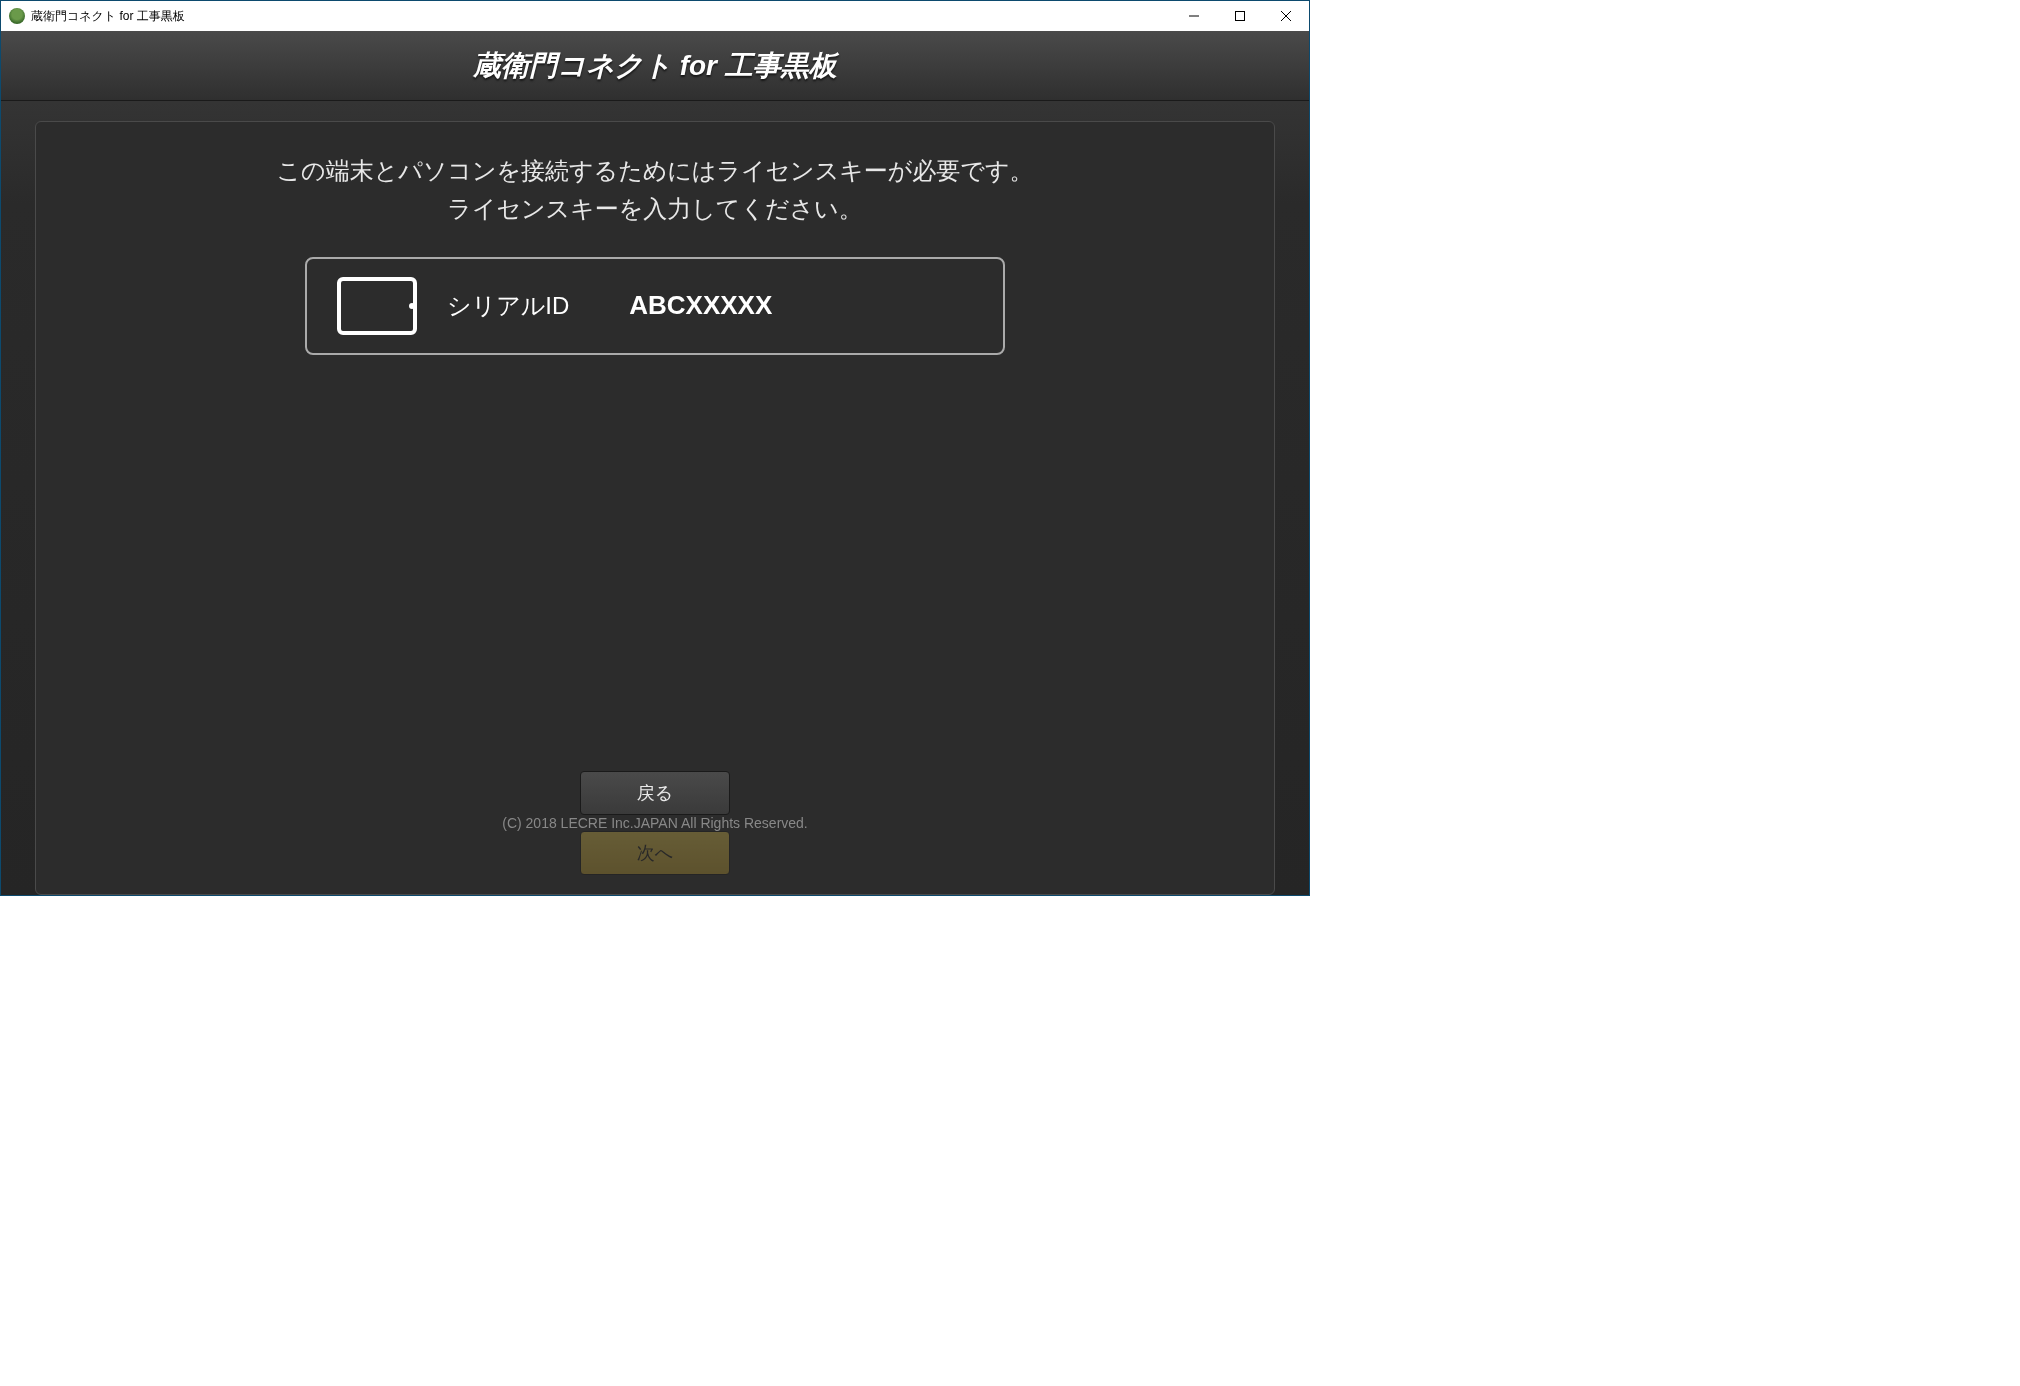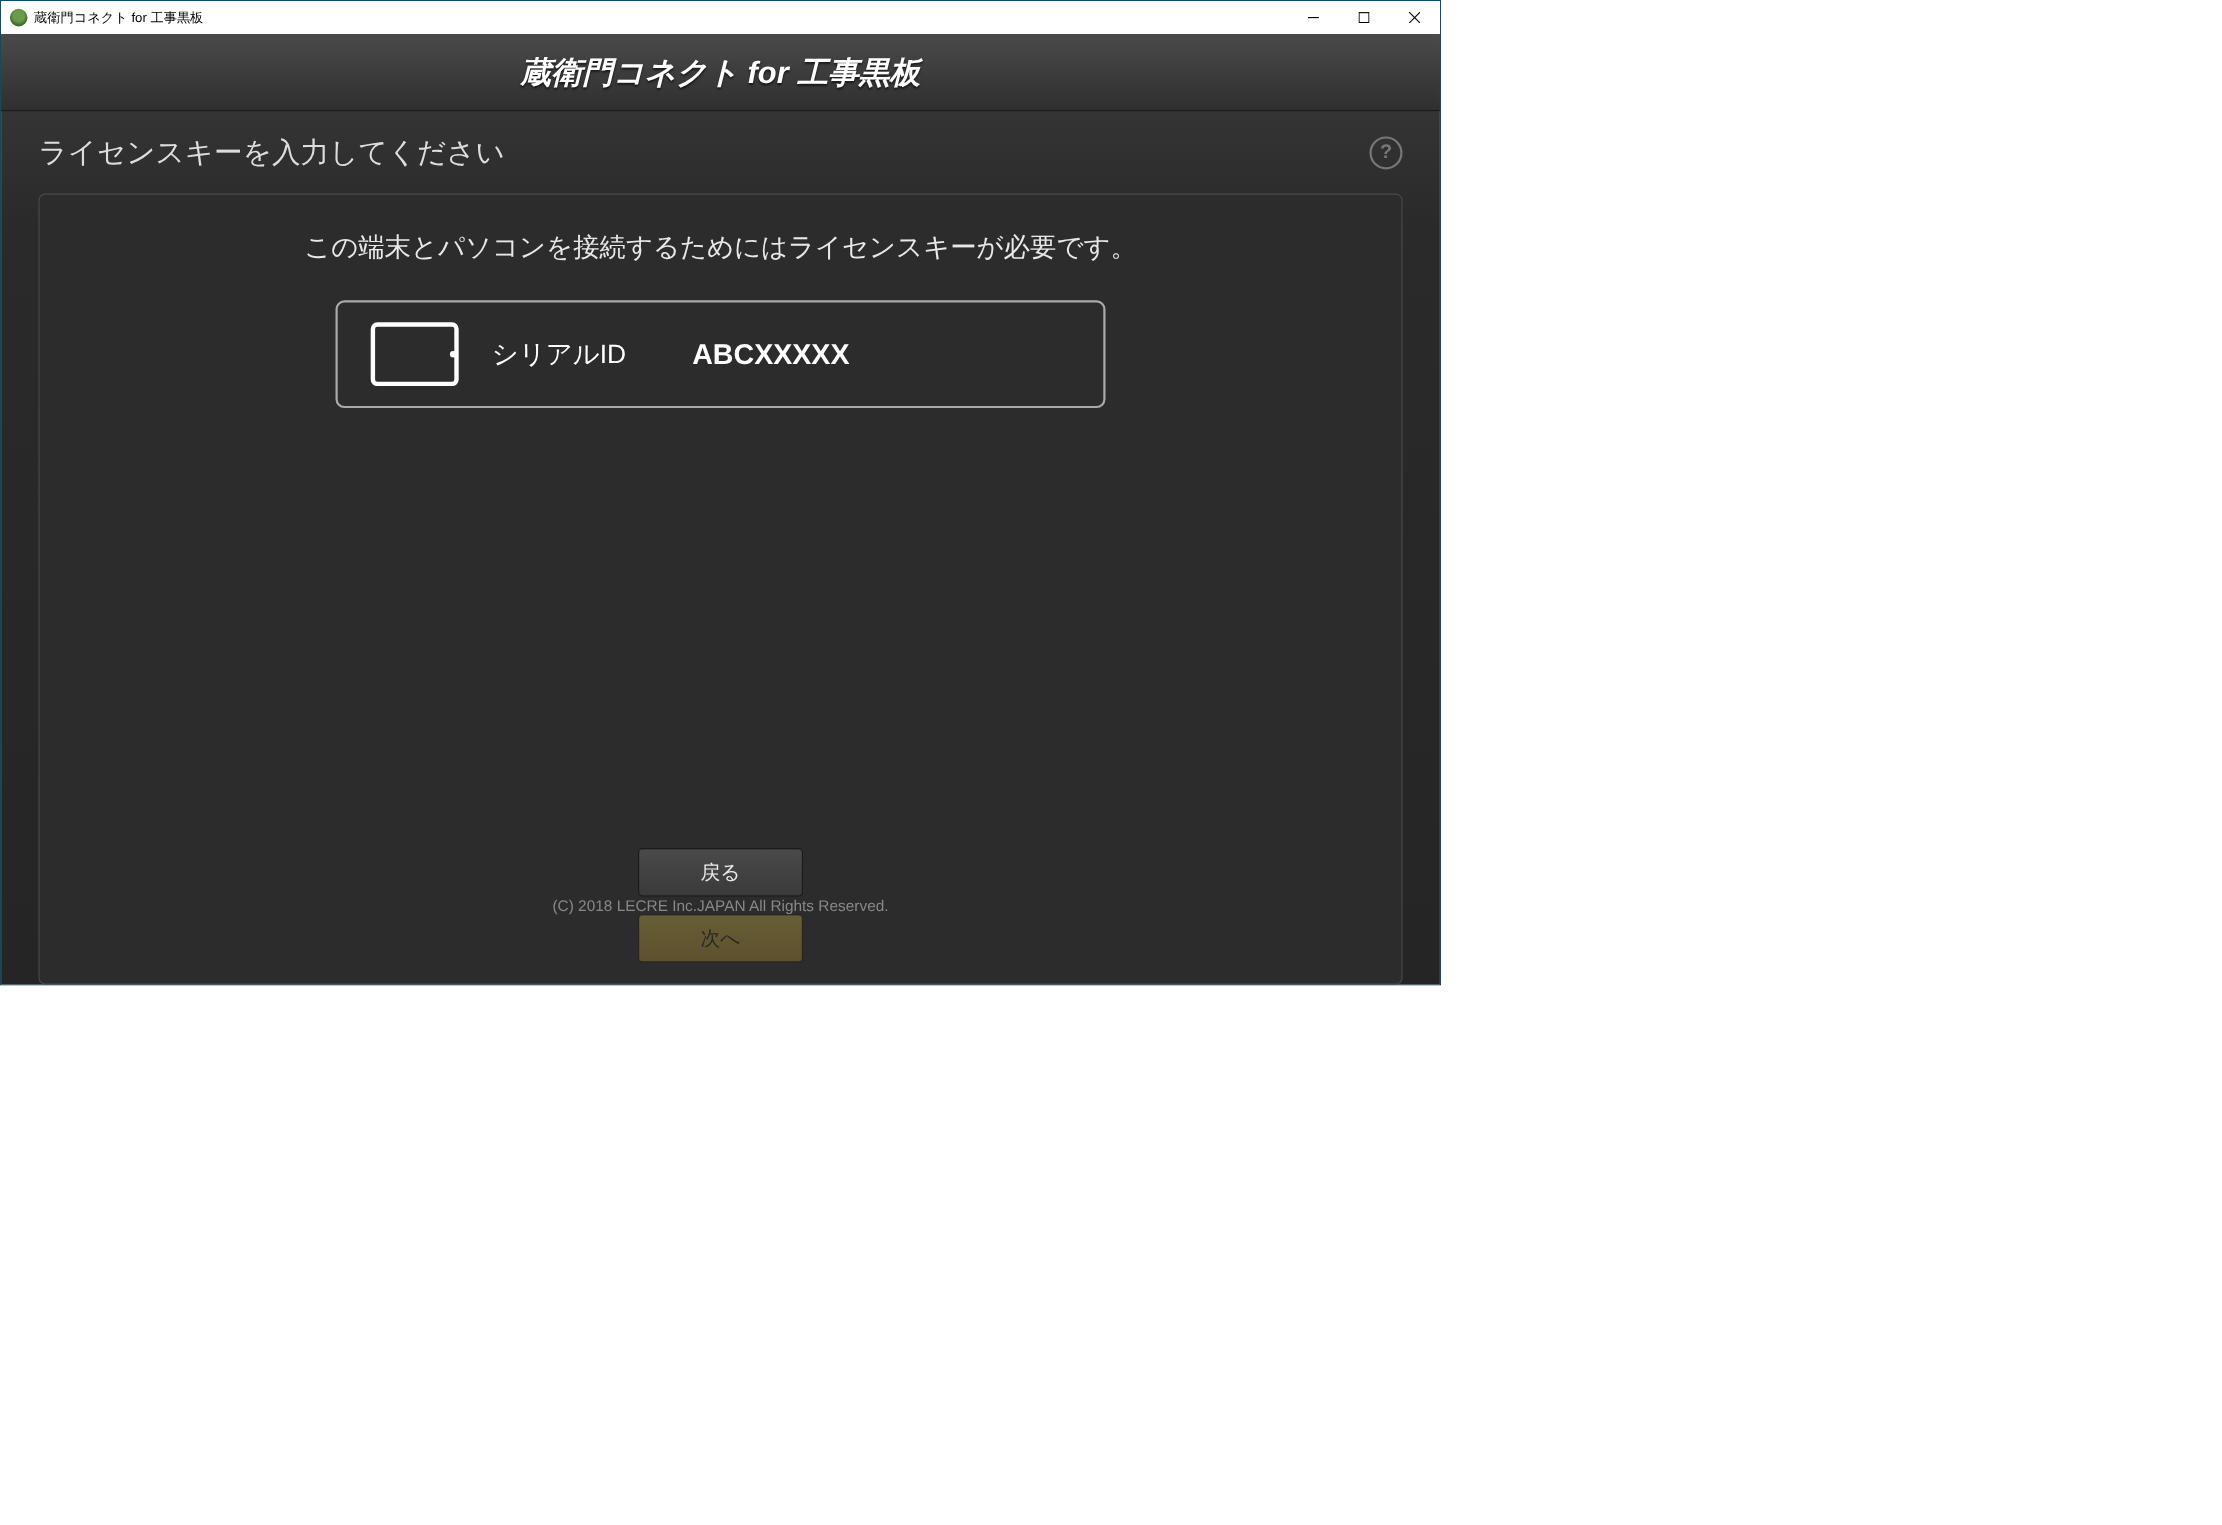--- a/index.html
+++ b/index.html
@@ -251,28 +251,25 @@
       </div>
     </div>
   </div>
 
   <div class="app-body">
     <div class="app-header">
       <span>蔵衛門コネクト for 工事黒板</span>
     </div>
 
     <div class="page">
-      <div class="page-title-row">
-        <div class="page-title">ライセンスキーを入力してください</div>
-        <div class="help-icon">?</div>
-      </div>
 
       <div class="panel">
         <div class="instr">
           <div>この端末とパソコンを接続するためにはライセンスキーが必要です。</div>
+          <div>ライセンスキーを入力してください。</div>
         </div>
 
         <div class="serial-box">
           <div class="tablet-icon"></div>
           <div class="serial-label">シリアルID</div>
           <div class="serial-value">ABCXXXXX</div>
         </div>
 
       </div>
 

